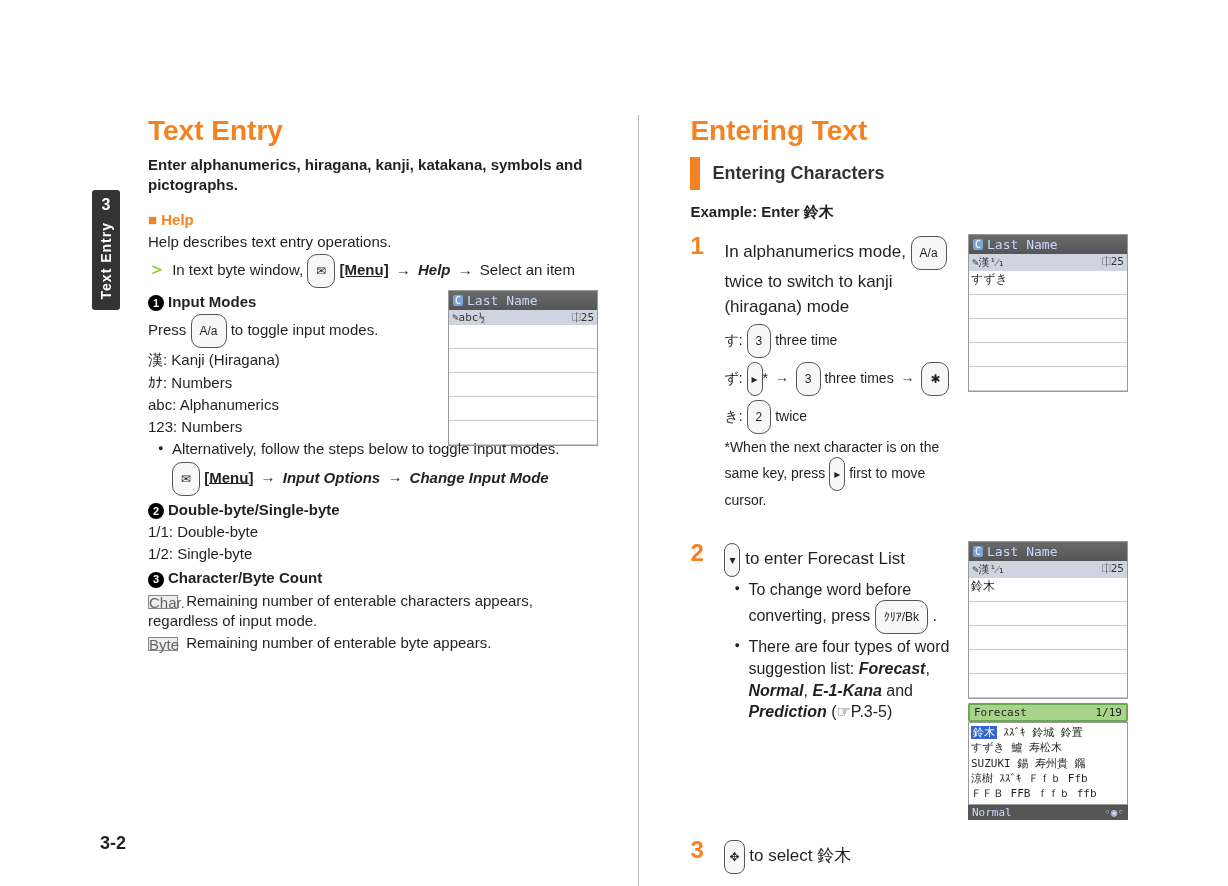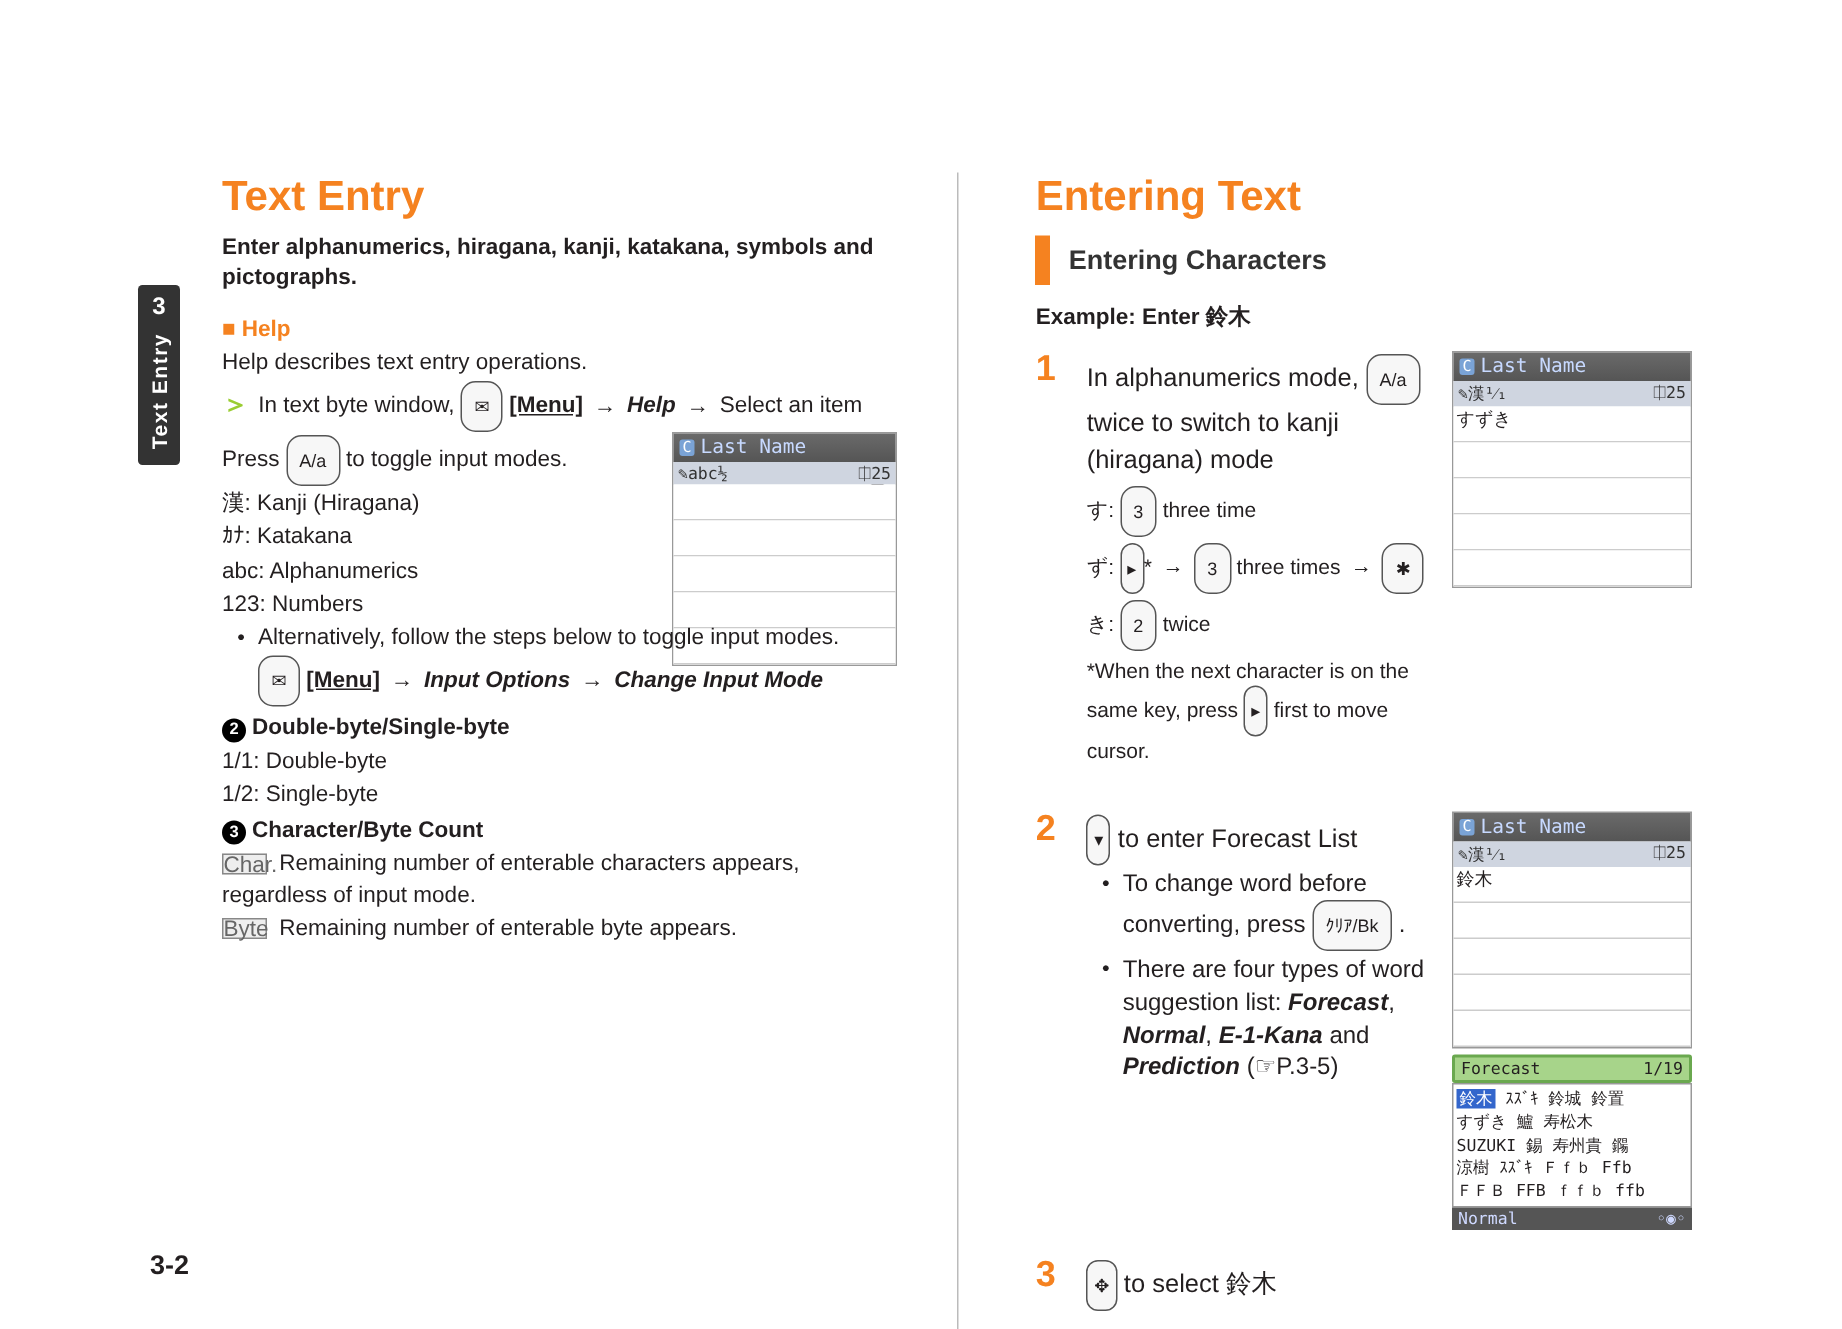--- a/index.html
+++ b/index.html
@@ -153,27 +153,30 @@
       <span>In text byte window, </span>
       <span class="pkey">✉</span>
       <span class="bold">[Menu]</span>
       <span class="arrow">→</span>
       <span class="bolditalic">Help</span>
       <span class="arrow">→</span>
       <span> Select an item</span>
     </p>
 
     <div class="rel">
+      <p class="sub-head">
+        <span class="circ-num">1</span><span>Input Modes</span>
+      </p>
       <p>
         <span>Press </span>
         <span class="pkey">A/a</span>
         <span> to toggle input modes.</span>
       </p>
       <p>漢: Kanji (Hiragana)</p>
-      <p>ｶﾅ: Katakana</p>
+      <p>ｶﾅ: Numbers</p>
       <p>abc: Alphanumerics</p>
       <p>123: Numbers</p>
 
       <div class="callout-stack">
         <span class="circ-num">1</span>
         <span class="circ-num">2</span>
         <span class="circ-num">3</span>
       </div>
       <div class="left-mini-wrap mini-screen" style="position:absolute; left:300px; top:-2px; width:150px;">
         <div class="ms-body">

